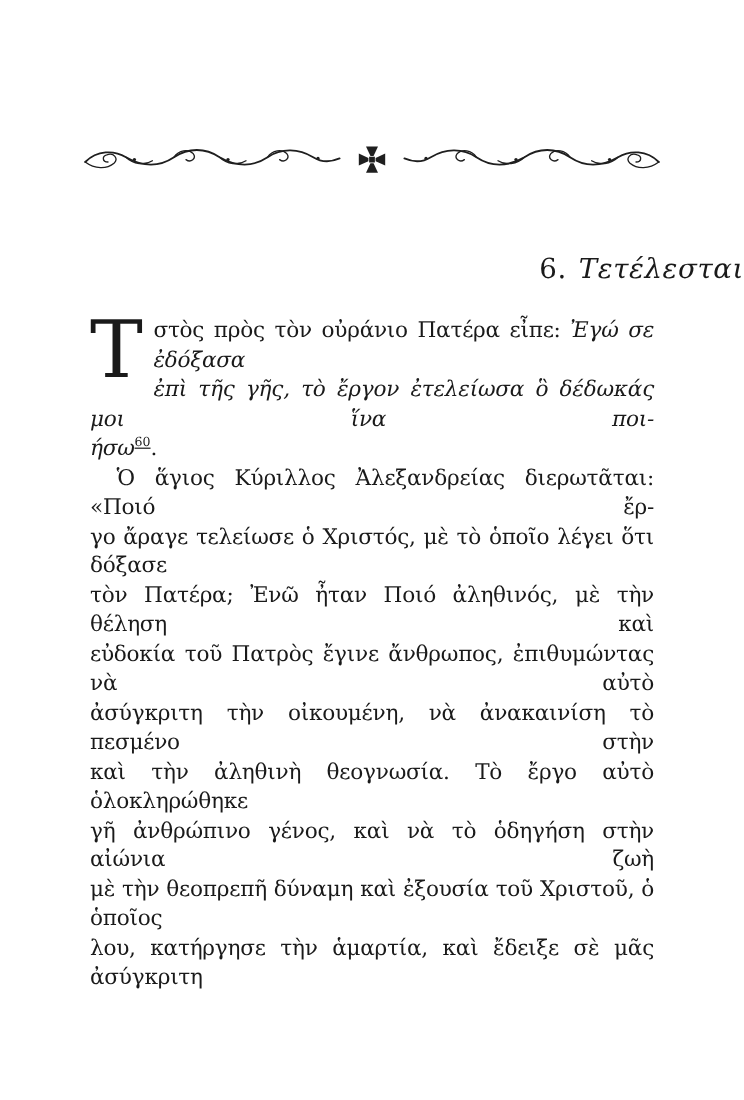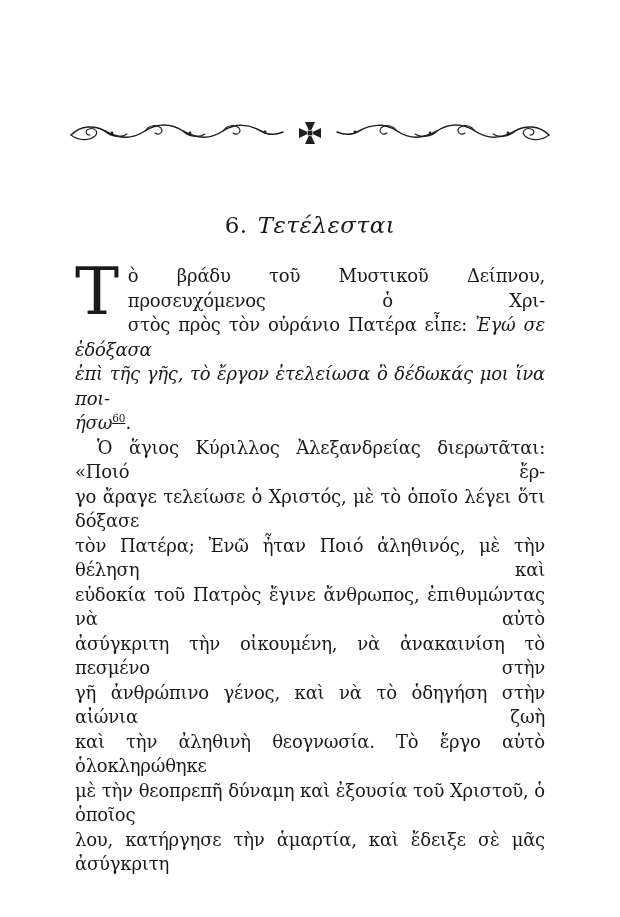--- a/index.html
+++ b/index.html
@@ -20,21 +20,21 @@
     width:490px;
     margin:120px auto 0 auto;
     text-align:center;
   }
   .orn{fill:none;stroke:#1f1f1f;stroke-width:1.5;stroke-linecap:round;}
   .orn2{fill:none;stroke:#1f1f1f;stroke-width:1.1;stroke-linecap:round;}
   .orndot{fill:#1f1f1f;}
   .crossfill{fill:#1f1f1f;}
   .chapter-title{
     margin-top:62px;
-    text-align:center;
+    text-align:right;
     font-size:23px;
     letter-spacing:0.5px;
   }
   .chapter-title .num{font-style:normal;margin-right:10px;}
   .chapter-title .it{font-style:italic;}
   .body-text{
     width:470px;
     margin:26px auto 0 auto;
     font-size:18px;
     line-height:24.5px;
@@ -98,31 +98,31 @@
       </g>
     </svg>
   </div>
 
   <div class="chapter-title">
     <span class="num">6.</span><span class="it">Τετέλεσται</span>
   </div>
 
   <div class="body-text">
       <div class="para">
-        <div class="line"><span class="dropcap">Τ</span><span>ὸ βράδυ τοῦ Μυστικοῦ Δείπνου, προσευχόμενος ὁ Χρι-</span></div>
+        <div class="line"><span class="dropcap">Τ</span></div>
         <div class="line"><span>στὸς πρὸς τὸν οὐράνιο Πατέρα εἶπε: </span><span class="it">Ἐγώ σε ἐδόξασα</span></div>
         <div class="line"><span class="it">ἐπὶ τῆς γῆς, τὸ ἔργον ἐτελείωσα ὃ δέδωκάς μοι ἵνα ποι-</span></div>
         <div class="line last"><span class="it">ήσω</span><sup>60</sup><span>.</span></div>
       </div>
       <div class="para">
         <div class="line indent"><span>Ὁ ἅγιος Κύριλλος Ἀλεξανδρείας διερωτᾶται: «Ποιό ἔρ-</span></div>
         <div class="line"><span>γο ἄραγε τελείωσε ὁ Χριστός, μὲ τὸ ὁποῖο λέγει ὅτι δόξασε</span></div>
         <div class="line"><span>τὸν Πατέρα; Ἐνῶ ἦταν Ποιό ἀληθινός, μὲ τὴν θέληση καὶ</span></div>
         <div class="line"><span>εὐδοκία τοῦ Πατρὸς ἔγινε ἄνθρωπος, ἐπιθυμώντας νὰ αὐτὸ</span></div>
         <div class="line"><span>ἀσύγκριτη τὴν οἰκουμένη, νὰ ἀνακαινίση τὸ πεσμένο στὴν</span></div>
+        <div class="line"><span>καὶ τὴν ἀληθινὴ θεογνωσία. Τὸ ἔργο αὐτὸ ὁλοκληρώθηκε</span></div>
         <div class="line"><span>γῆ ἀνθρώπινο γένος, καὶ νὰ τὸ ὁδηγήση στὴν αἰώνια ζωὴ</span></div>
-        <div class="line"><span>καὶ τὴν ἀληθινὴ θεογνωσία. Τὸ ἔργο αὐτὸ ὁλοκληρώθηκε</span></div>
         <div class="line"><span>μὲ τὴν θεοπρεπῆ δύναμη καὶ ἐξουσία τοῦ Χριστοῦ, ὁ ὁποῖος</span></div>
         <div class="line"><span>λου, κατήργησε τὴν ἁμαρτία, καὶ ἔδειξε σὲ μᾶς ἀσύγκριτη</span></div>
       </div>
     </div>
 
 </div>
 
 </body></html>

